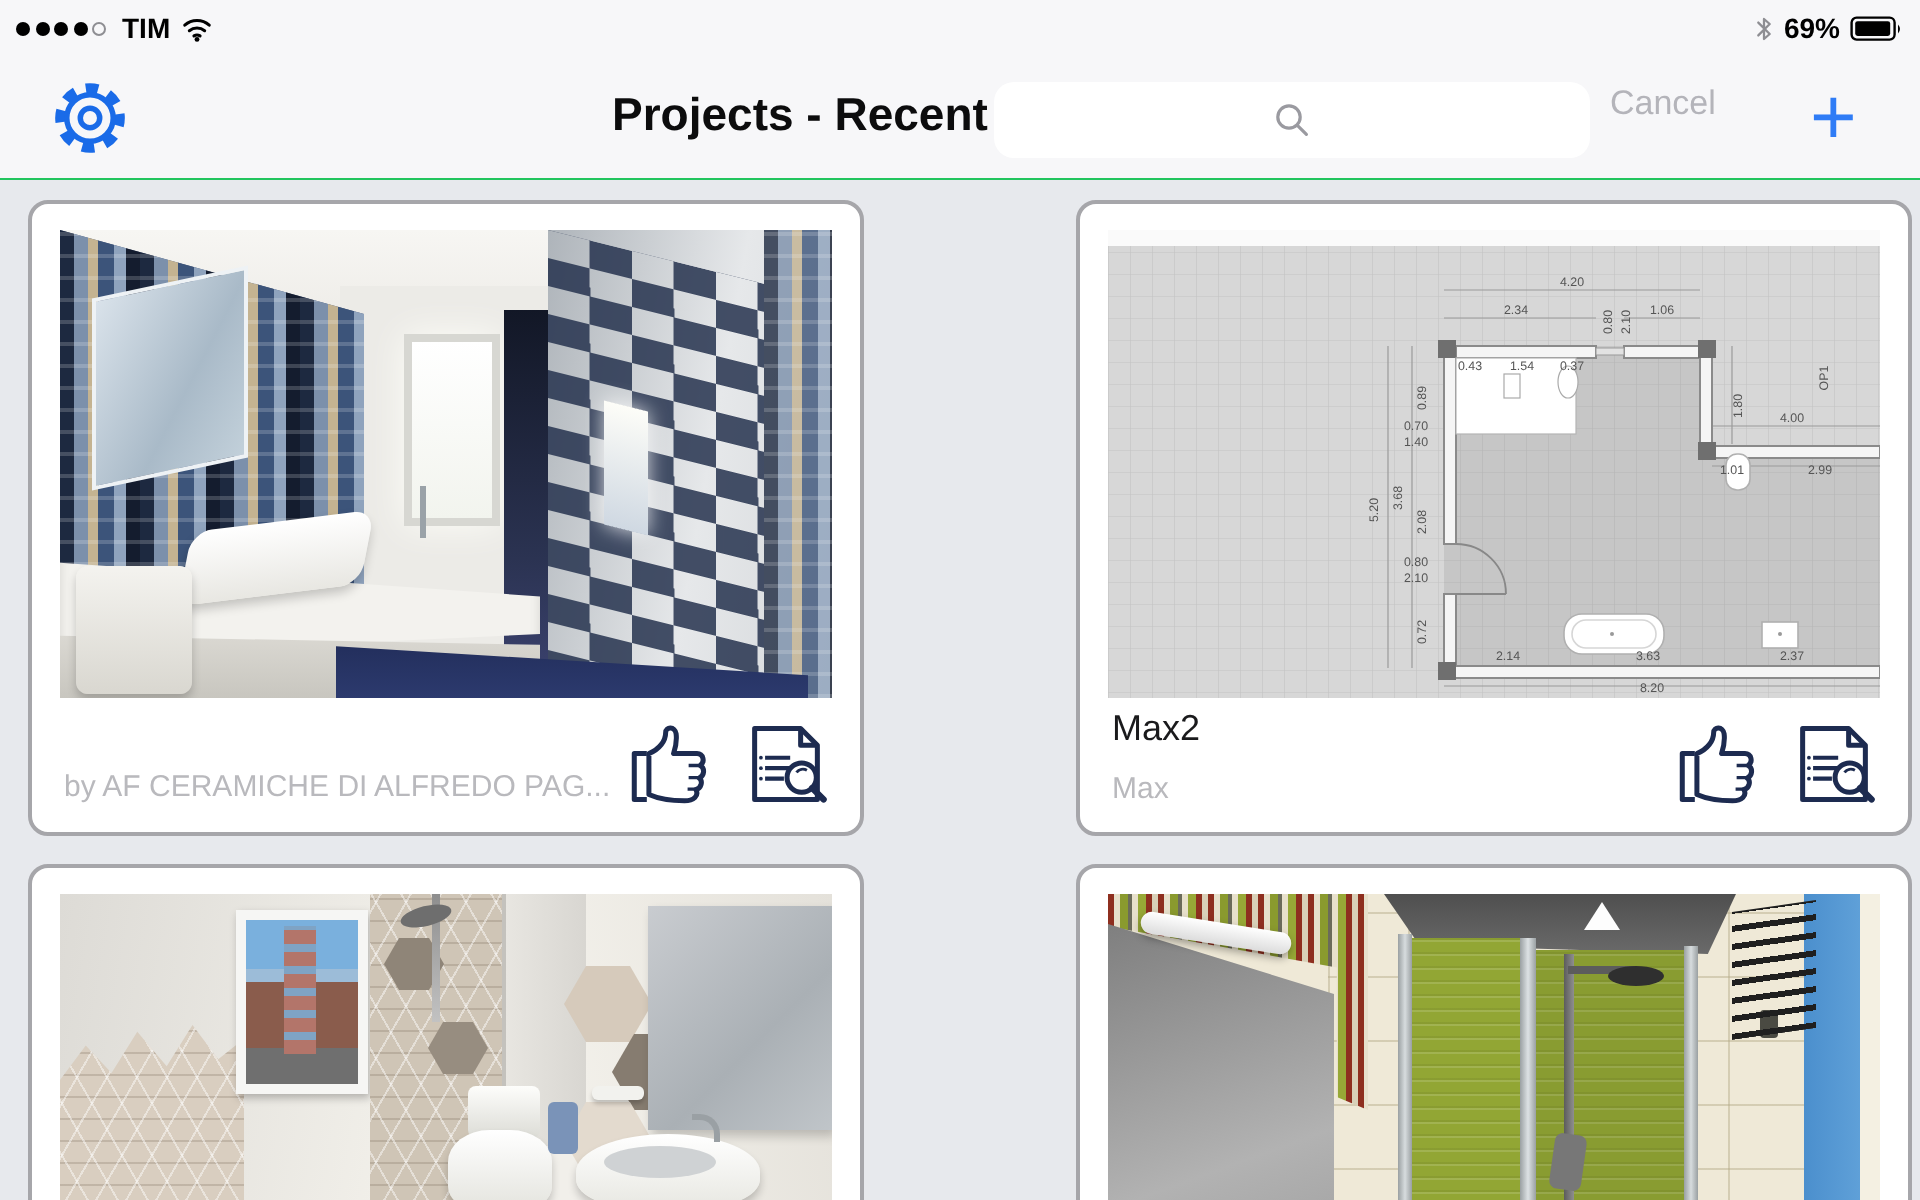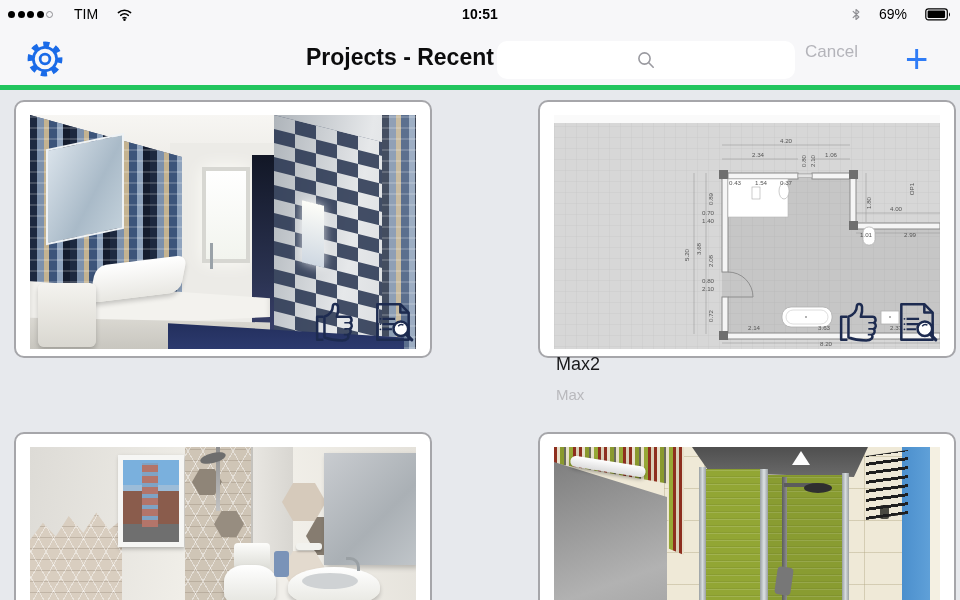--- a/index.html
+++ b/index.html
@@ -3,47 +3,47 @@
 <meta charset="utf-8">
 <style>
   * { margin:0; padding:0; box-sizing:border-box; }
   html,body { width:960px; height:600px; overflow:hidden; }
   body { font-family:"Liberation Sans", sans-serif; background:#e7e9ed; position:relative; }
 
   
   .statusbar { position:absolute; left:0; top:0; width:960px; height:28px; background:#f7f7f9;
                display:flex; align-items:center; justify-content:space-between; padding:0 8px;
                font-size:14px; color:#000; }
-  .sb-left, .sb-right { display:flex; align-items:center; gap:18px; }
+  .sb-left, .sb-right { display:flex; align-items:center; gap:5px;font-weight:bold; }
   .sig-dots { display:flex; align-items:center; gap:2.5px; margin-right:3px; }
   .sig-dots i { width:7px; height:7px; border-radius:50%; background:#000; display:block; }
   .sig-dots i.empty { background:transparent; border:1px solid #8e8e93; }
   .sb-time { position:absolute; left:0; right:0; text-align:center; font-weight:600; pointer-events:none; }
   .sb-batt-pct { font-size:14px; }
 
   
   .navbar { position:absolute; left:0; top:28px; width:960px; height:62px; background:#f7f7f9;
-            border-bottom:5px solid #22c55e; }
+            border-bottom:1px solid #22c55e; }
   .gear-btn { position:absolute; left:24px; top:10px; width:42px; height:42px; display:flex;
               align-items:center; justify-content:center; cursor:pointer; background:none; border:none; }
   .nav-title { position:absolute; left:306px; top:16px; font-size:23px; font-weight:600; color:#0c0c0d; }
   .search-wrap { position:absolute; left:497px; top:13px; width:298px; height:38px; }
   .search-wrap input { width:100%; height:100%; border:none; border-radius:10px; background:#ffffff;
                        font-size:16px; padding:0 30px; outline:none; }
   .search-glass { position:absolute; left:50%; top:50%; transform:translate(-50%,-50%); pointer-events:none; }
   .cancel-btn { position:absolute; left:805px; top:14px; font-size:17px; color:#b4b4ba; background:none;
                 border:none; cursor:pointer; font-family:inherit; }
   .plus-btn { position:absolute; left:905px; top:2px; font-size:40px; font-weight:200; color:#2f7cf6;
               background:none; border:none; cursor:pointer; line-height:58px; font-family:inherit; }
 
   
   .card { position:absolute; width:418px; background:#fff; border:2px solid #a6a6aa; border-radius:10px; }
   .card .thumb { position:absolute; left:14px; top:13px; width:386px; height:234px; overflow:hidden;
                  background:#e8e8e8; }
-  .row1 { top:100px; height:258px; }
+  .row1 { top:100px; height:318px; }
   .row2 { top:432px; height:318px; }
   .c1 { left:14px; }
   .c2 { left:538px; }
   .caption { position:absolute; left:16px; bottom:14px; font-size:15px; color:#b9b9bd; max-width:290px;
              white-space:nowrap; overflow:hidden; }
   .card-title { position:absolute; left:16px; top:252px; font-size:18px; color:#1a1a1c; }
   .card-sub   { position:absolute; left:16px; top:284px; font-size:15px; color:#b9b9bd; }
   .icon-row { position:absolute; right:14px; bottom:10px; display:flex; gap:10px; }
   .icon-row .icbtn { background:none; border:none; cursor:pointer; padding:0; }
 
@@ -85,21 +85,20 @@
         <i class="empty"></i>
     </span>
     <span>TIM</span>
     <svg width="17" height="13" viewBox="0 0 20 17">
       <path d="M2 6 A12 12 0 0 1 18 6" fill="none" stroke="#000" stroke-width="2" stroke-linecap="round"></path>
       <path d="M5 9.6 A8 8 0 0 1 15 9.6" fill="none" stroke="#000" stroke-width="2" stroke-linecap="round"></path>
       <path d="M8 13 A4 4 0 0 1 12 13" fill="none" stroke="#000" stroke-width="2" stroke-linecap="round"></path>
       <circle cx="10" cy="15.3" r="1.6" fill="#000"></circle>
     </svg>
   </div>
-  <div class="sb-time">10:51</div>
   <div class="sb-right">
     <svg width="10" height="15" viewBox="0 0 14 18">
       <path d="M3 4.5 L11 12.5 L7 16 V2 L11 5.5 L3 13.5" fill="none" stroke="#8e8e93" stroke-width="1.6" stroke-linejoin="round" stroke-linecap="round"></path>
     </svg>
     <span class="sb-batt-pct">69%</span>
     <svg width="27" height="13" viewBox="0 0 27 13">
       <rect x="0.8" y="0.8" width="21.5" height="11" rx="2.5" fill="none" stroke="#000" stroke-width="1.2"></rect>
       <rect x="2.6" y="2.6" width="17.5" height="7.4" rx="1.2" fill="#000"></rect>
       <path d="M24 4.2 Q26 6.5 24 8.8 Z" fill="#000"></path>
     </svg>
@@ -144,20 +143,21 @@
     <div class="abs" style="left:16px;top:26px;width:78px;height:96px;background:linear-gradient(120deg,#d9e2ea,#a9bac8 60%,#c2d0da);border:2px solid #eef2f5;transform:skewY(-12deg);"></div>
 
     <div class="abs" style="left:0;top:140px;width:240px;height:94px;background:#f3f2ee;clip-path:polygon(0 28%,100% 46%,100% 66%,0 78%);box-shadow:inset 0 -4px 6px rgba(0,0,0,.12);"></div>
     <div class="abs" style="left:0;top:196px;width:240px;height:38px;background:linear-gradient(#dedcd6,#c8c6bf);clip-path:polygon(0 18%,100% 30%,100% 100%,0 100%);"></div>
     <div class="abs" style="left:62px;top:146px;width:92px;height:36px;background:linear-gradient(#ffffff,#e8e7e2);border-radius:10px;transform:rotate(-7deg) skewX(-18deg);box-shadow:0 3px 5px rgba(0,0,0,.2);"></div>
     <div class="abs" style="left:8px;top:168px;width:58px;height:64px;background:linear-gradient(#f4f3ef,#d9d7d0);border-radius:6px;box-shadow:0 3px 5px rgba(0,0,0,.2);"></div>
 
     <div class="abs" style="left:138px;top:196px;width:236px;height:38px;background:linear-gradient(#1f2a55,#2c3a6e);clip-path:polygon(0 32%,100% 70%,100% 100%,0 100%);"></div>
     <div class="abs" style="left:180px;top:128px;width:3px;height:26px;background:#9aa2a8;"></div>
   </div>
+  <div class="caption">by AF CERAMICHE DI ALFREDO PAG...</div>
   <div class="icon-row">
     <button class="icbtn">
       <svg width="46" height="42" viewBox="0 0 44 40">
         <path d="M9 15 H3 V37 H9" fill="none" stroke="#1d2b50" stroke-width="2.4" stroke-linejoin="round"></path>
         <path d="M10 15 C15 13 18 9 18 5 C18 2 22.5 2 23 5.5 C23.4 8.5 22.8 12 21.8 15 H33
                  C36 15 37 19 34.5 20.7 C37 22.2 36.5 25.7 34 26.7 C36 28.2 35 31.7 32.5 32.2
                  C34 35.2 31.5 37.6 27 37.6 C20.5 37.6 14.5 36.6 10 34.6 Z" fill="none" stroke="#1d2b50" stroke-width="2.4" stroke-linejoin="round"></path>
         <path d="M29 20.7 h5 M29 26.5 h4.5 M28.5 32 h3.5" stroke="#1d2b50" stroke-width="1.6"></path>
       </svg>
     </button>

